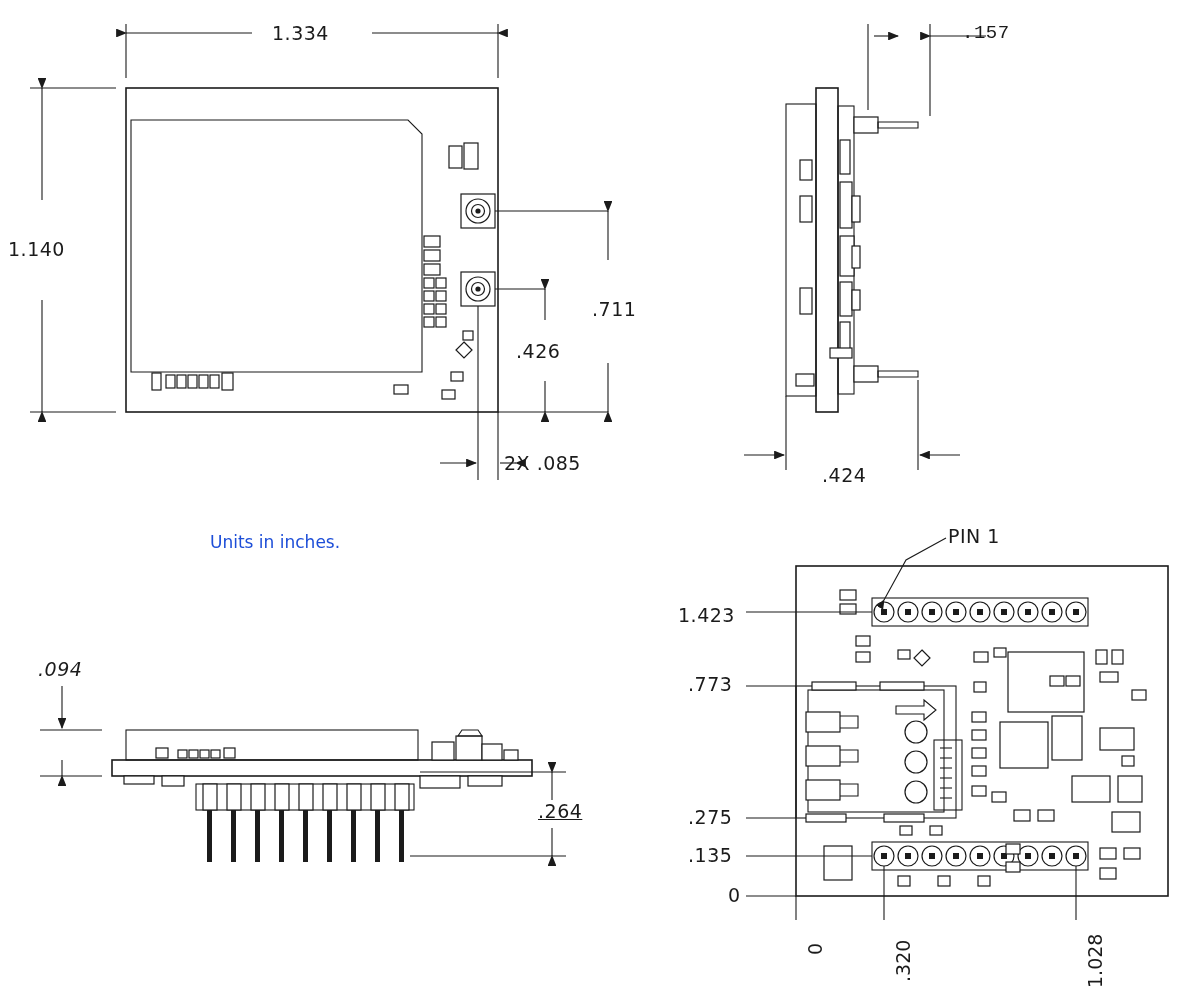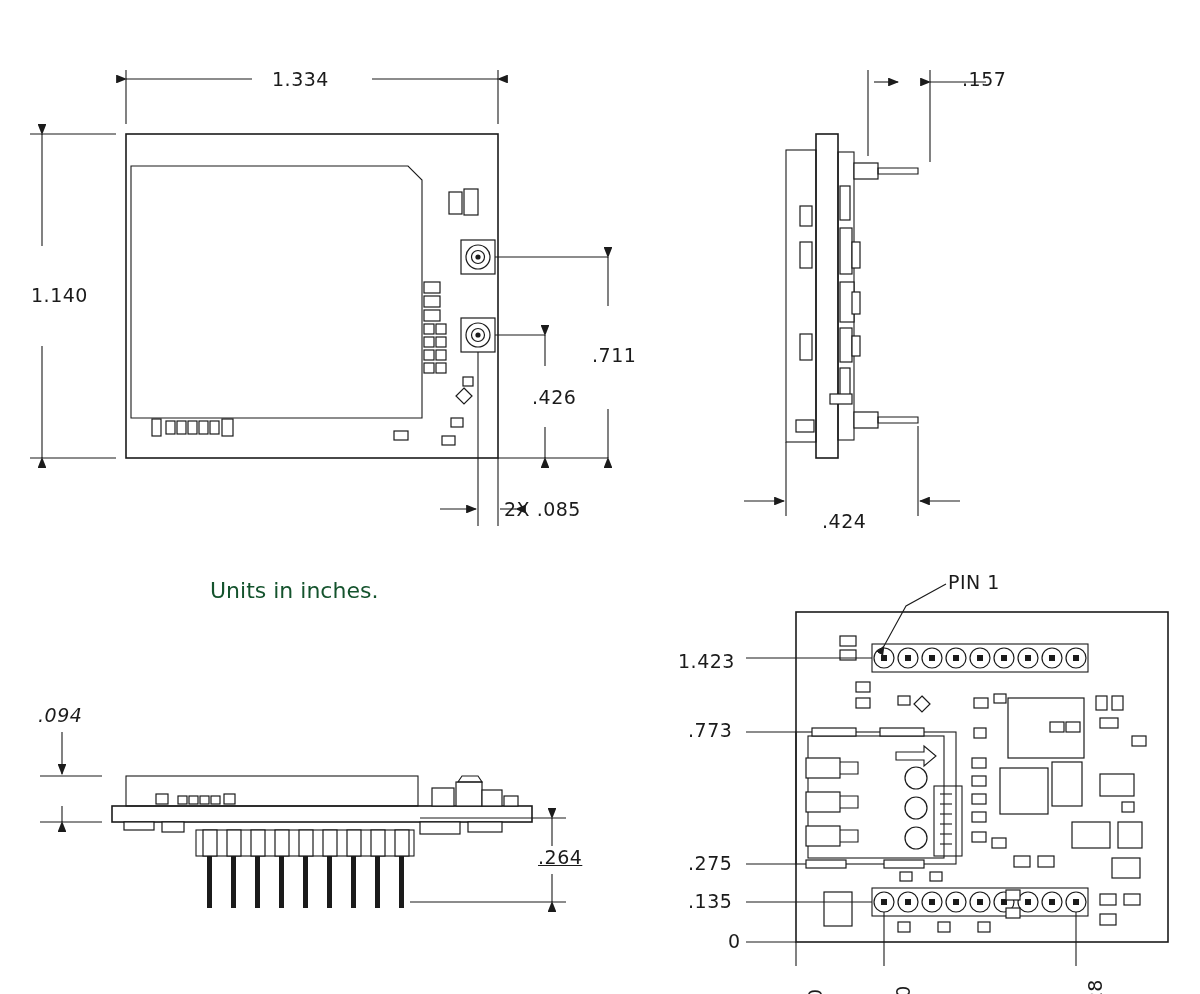--- a/index.html
+++ b/index.html
@@ -11,33 +11,32 @@
     width: 1200px;
     height: 994px;
     position: relative;
     font-family: "DejaVu Sans", "Liberation Sans", sans-serif;
     color: #1a1a1a;
     overflow: hidden;
   }
   #sheet {
     position: absolute;
     inset: 0;
-    margin-top: 46px;
   }
   .dim-label {
     position: absolute;
     font-size: 19px;
     color: #1b1b1b;
     white-space: nowrap;
     letter-spacing: 0.5px;
   }
   .note-label {
     position: absolute;
-    font-size: 22px;
-    color: #14532d;
+    font-size: 17px;
+    color: #1d4ed8;
     white-space: nowrap;
   }
   .vert-label {
     position: absolute;
     font-size: 19px;
     color: #1b1b1b;
     white-space: nowrap;
     transform-origin: 0 0;
     transform: rotate(-90deg);
   }
@@ -346,26 +345,26 @@
     <path class="ln thin" d="M796 818 L746 818"></path>
     <path class="ln thin" d="M872 856 L746 856"></path>
     <path class="ln thin" d="M796 896 L746 896"></path>
 
     <path class="ln thin" d="M796 896 L796 920"></path>
     <path class="ln thin" d="M884 866 L884 920"></path>
     <path class="ln thin" d="M1076 866 L1076 920"></path>
   </svg>
 
   <div class="dim-label" style="left:272px; top:22px;">1.334</div>
-  <div class="dim-label" style="left:31px; top:238px;text-align:right;">1.140</div>
+  <div class="dim-label" style="left:8px; top:238px;text-align:right;">1.140</div>
   <div class="dim-label" style="left:592px; top:298px;">.711</div>
-  <div class="dim-label" style="left:532px; top:340px;">.426</div>
+  <div class="dim-label" style="left:516px; top:340px;">.426</div>
   <div class="dim-label" style="left:504px; top:452px;">2X .085</div>
 
-  <div class="dim-label" style="left:962px; top:22px;">.157</div>
+  <div class="dim-label" style="left:962px; top:22px;font-family:Liberation Mono, monospace;">.157</div>
   <div class="dim-label" style="left:822px; top:464px;">.424</div>
 
   <div class="dim-label" style="left:38px; top:658px;font-style:italic;">.094</div>
   <div class="dim-label" style="left:538px; top:800px;text-decoration:underline;">.264</div>
 
   <div class="note-label" style="left:210px; top:532px;">Units in inches.</div>
   <div class="dim-label" style="left:948px; top:525px;text-align:right;">PIN 1</div>
 
   <div class="dim-label" style="left:678px; top:604px;">1.423</div>
   <div class="dim-label" style="left:688px; top:673px;text-align:right;">.773</div>

